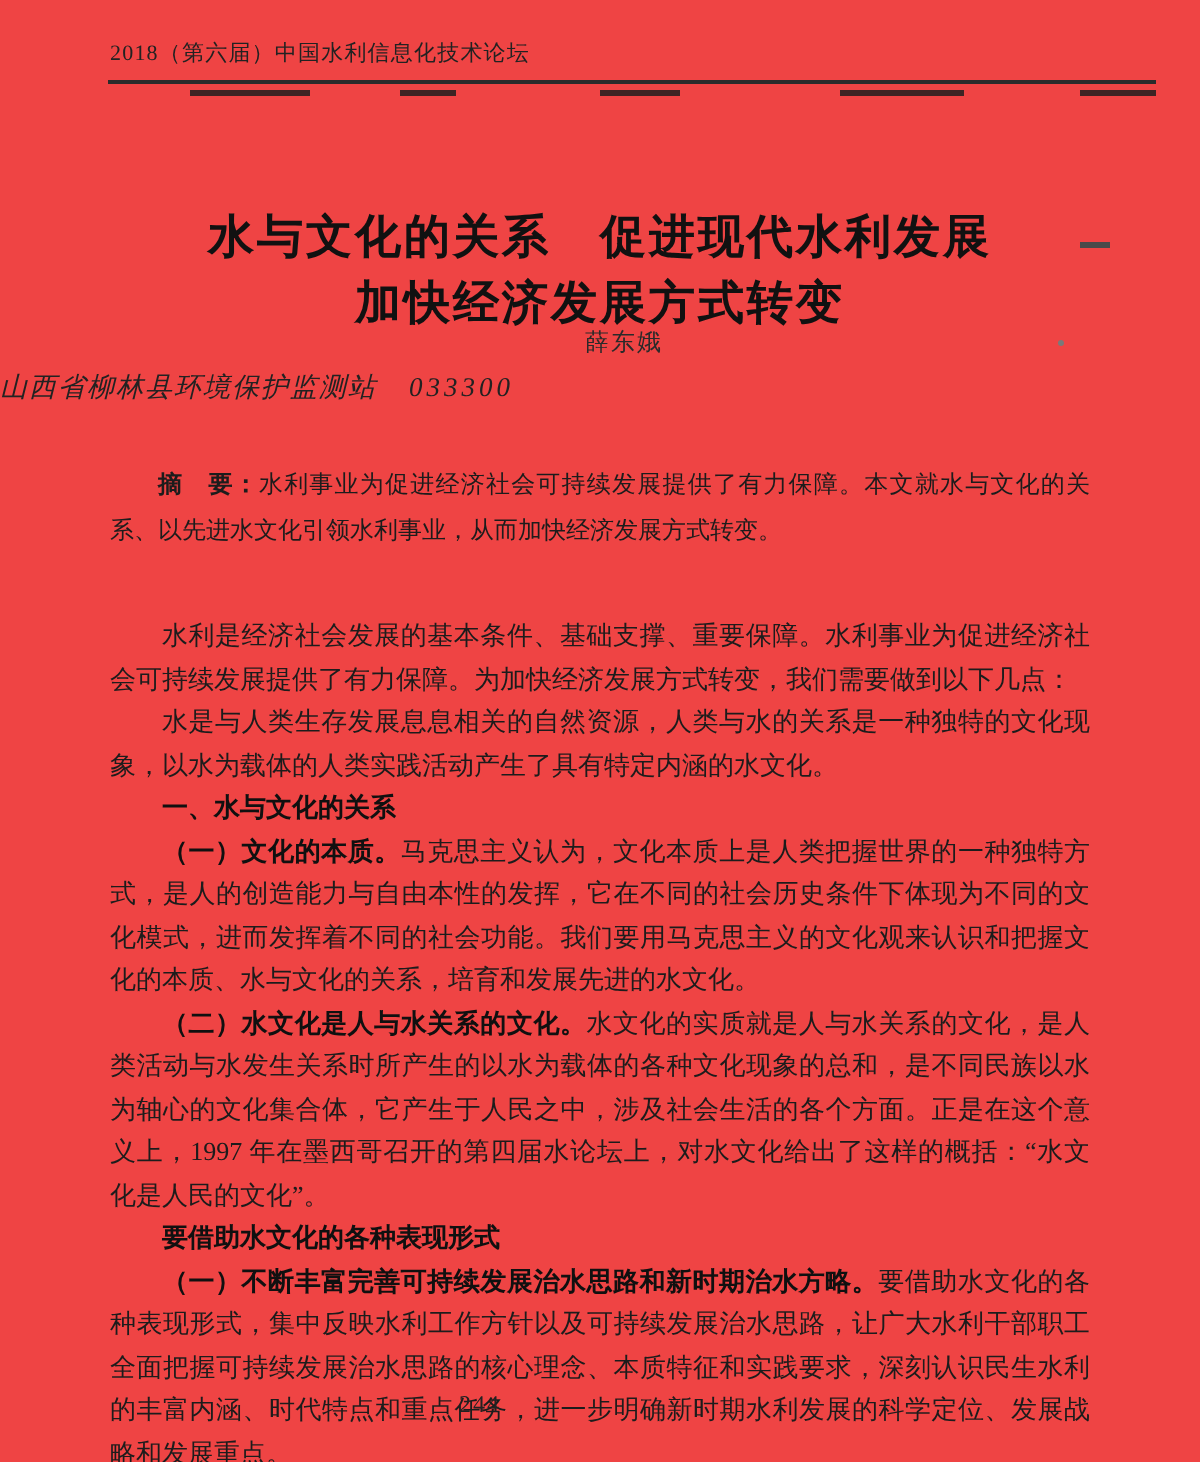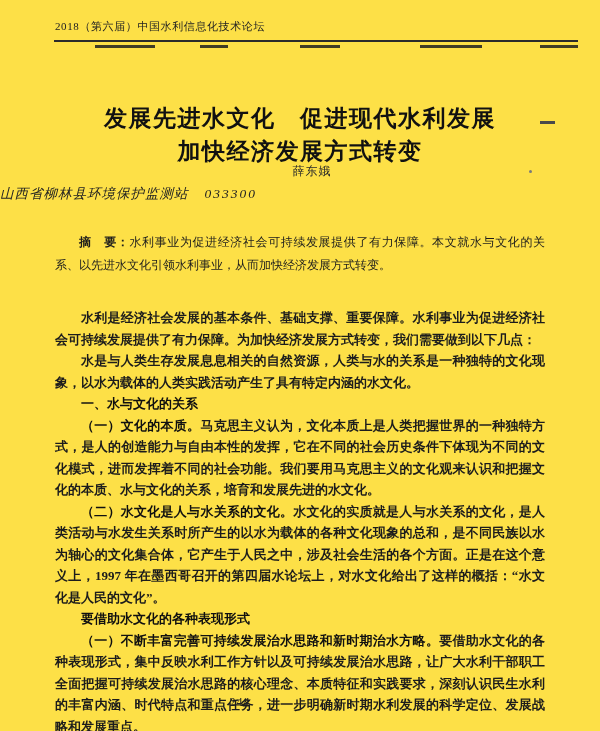--- a/index.html
+++ b/index.html
@@ -1,17 +1,17 @@
 <!DOCTYPE html>
 <html><head>
 <meta charset="utf-8">
 <style>
   html,body{margin:0;padding:0;background:#e8e8e8;}
   .page{
-    position:relative;width:600px;height:731px;background:#fde047;
+    position:relative;width:600px;height:731px;background:#ef4444;
     overflow:hidden;color:#1c1c1c;
     font-family:"Liberation Serif","DejaVu Serif",serif;
   }
   .running-header{
     position:absolute;left:55px;top:19px;font-size:11px;letter-spacing:.6px;
     color:#222;white-space:nowrap;
   }
   .header-rule{
     position:absolute;left:54px;top:40px;width:524px;height:2px;background:#2b2b2b;
   }
@@ -40,21 +40,21 @@
   .abstract{
     position:absolute;left:55px;top:231px;width:490px;
     font-size:12px;line-height:23px;text-align:justify;
   }
   .abstract p{margin:0;text-indent:2em;word-break:break-all;}
   .abstract b{font-family:"Liberation Sans","DejaVu Sans",sans-serif;font-size:12px;margin-top:12px;}
   .bodytext{
     position:absolute;left:55px;top:307px;width:490px;
     font-size:13px;line-height:21.5px;text-align:justify;
   }
-  .para{margin:0;text-indent:2em;word-break:break-all;font-weight:bold;}
+  .para{margin:0;text-indent:2em;word-break:break-all;}
   .para b{color:#101010;}
   .heading{
     font-weight:700;
     font-family:"Liberation Sans","DejaVu Sans",sans-serif;
     font-size:13px;
   }
   .page-number{
     position:absolute;left:0;top:695px;width:480px;text-align:center;
     font-size:12px;letter-spacing:1px;color:#222;
   }
@@ -68,21 +68,21 @@
   <div class="header-rule"></div>
   <div class="rule-dash d1"></div>
   <div class="rule-dash d2"></div>
   <div class="rule-dash d3"></div>
   <div class="rule-dash d4"></div>
   <div class="rule-dash d5"></div>
   <div class="speck1"></div>
   <div class="speck2"></div>
 
   <h1 class="title">
-    <span>发展先进水文化　促进现代水利发展</span><br>
+    <span>水与文化的关系　促进现代水利发展</span><br>
     <span>加快经济发展方式转变</span>
   </h1>
 
   <div class="author">薛东娥</div>
 
   <div class="affiliation">
     <span>山西省柳林县环境保护监测站</span><span class="postcode">033300</span>
   </div>
 
   <div class="abstract">

